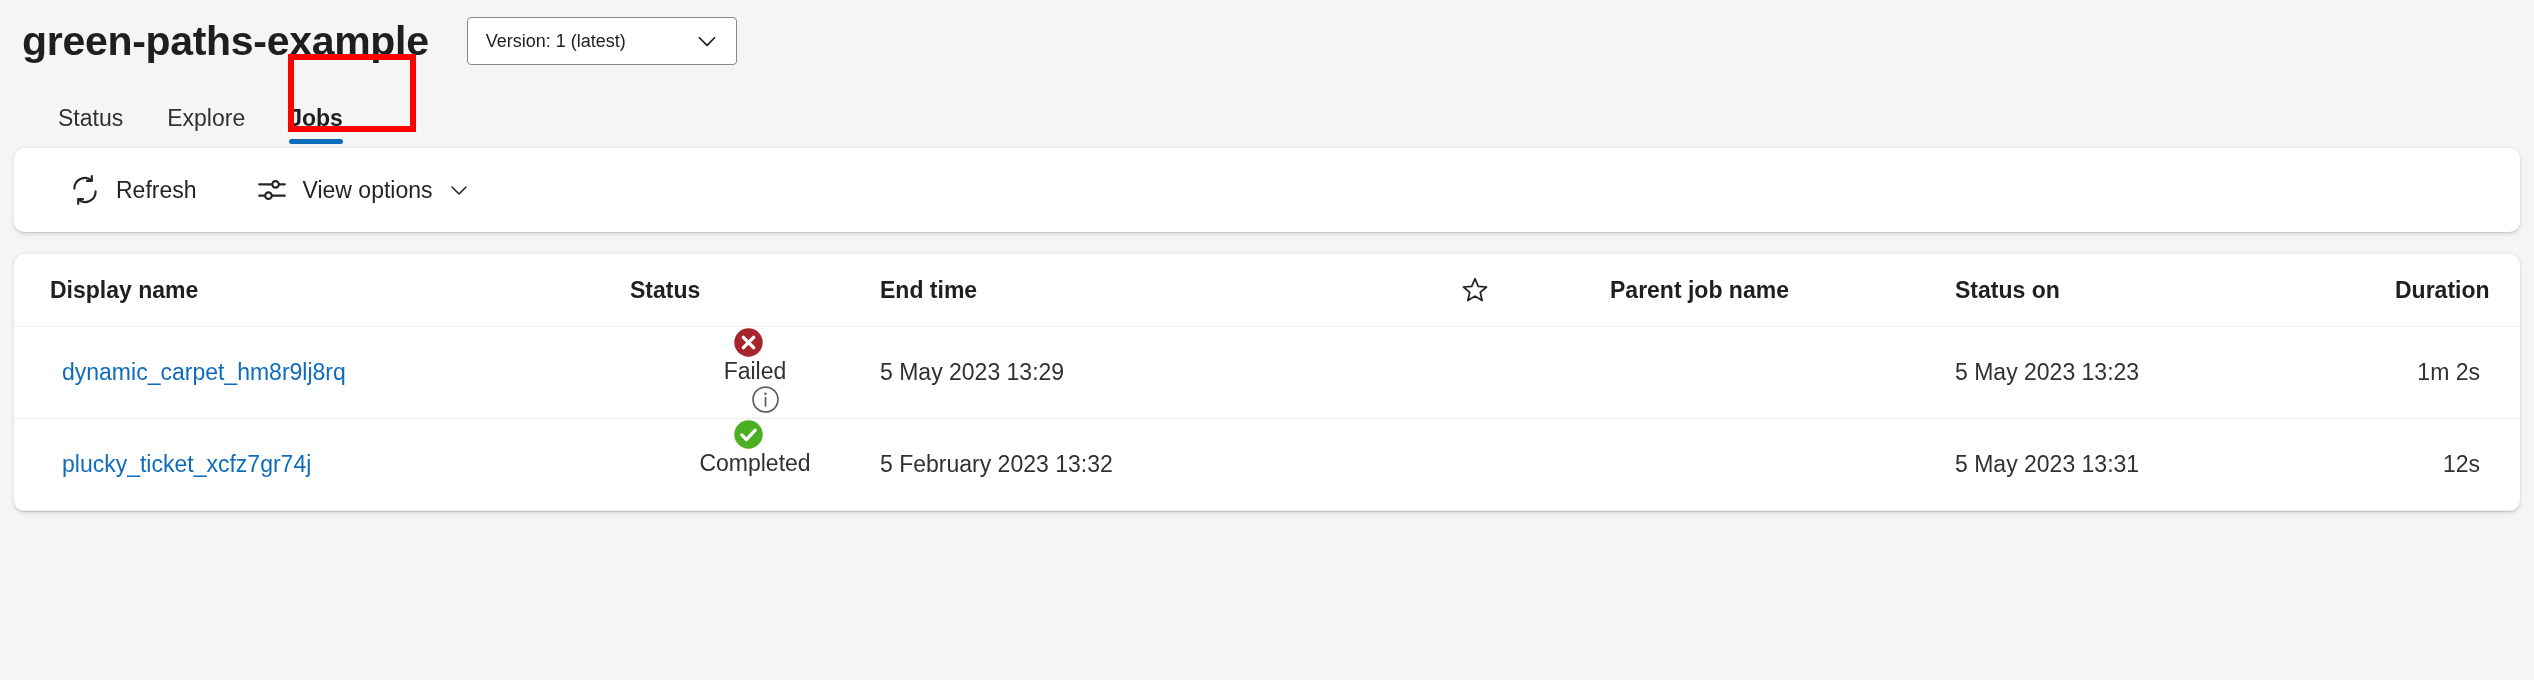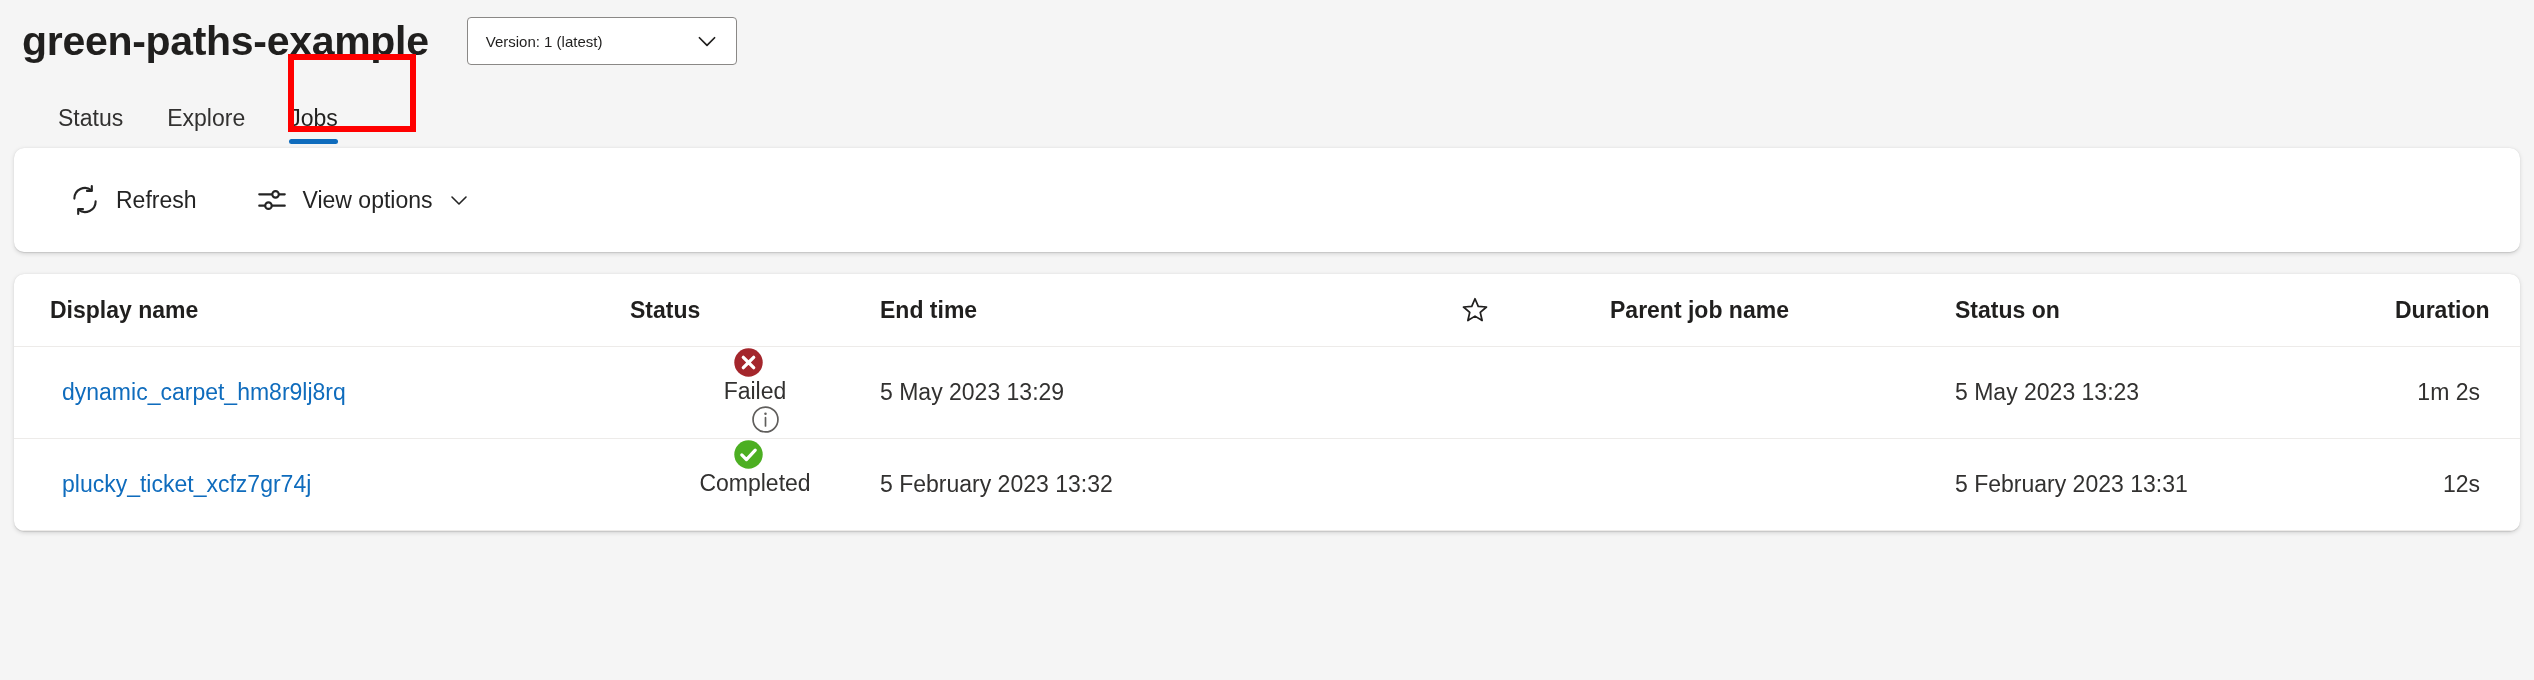--- a/index.html
+++ b/index.html
@@ -44,21 +44,21 @@
     background: #ffffff;
     border: 1px solid #8a8886;
     border-radius: 4px;
     height: 48px;
     min-width: 270px;
     padding: 0 16px 0 18px;
     box-sizing: border-box;
     cursor: pointer;
   }
   .version-select-label {
-    font-size: 15px;
+    font-size: 18px;
     color: #201f1e;
     white-space: nowrap;
   }
   .chev {
     display: inline-block;
     width: 26px;
     height: 26px;
     margin-left: 22px;
     flex: 0 0 auto;
   }
@@ -76,21 +76,21 @@
   .tab {
     position: relative;
     padding: 0 22px 14px 22px;
     font-size: 23px;
     color: #323130;
     cursor: pointer;
     white-space: nowrap;
     line-height: 1;
   }
   .tab.active {
-    font-weight: 400;
+    font-weight: 700;
     color: #201f1e;
   }
   .tab.active .tab-underline {
     position: absolute;
     left: 22px;
     right: 22px;
     bottom: 0;
     height: 5px;
     background: #0f6cbd;
     border-radius: 3px;
@@ -107,21 +107,21 @@
   }
 
   
   .card {
     background: #ffffff;
     border-radius: 10px;
     box-shadow: 0 1.5px 4px rgba(0,0,0,0.13), 0 0.4px 1px rgba(0,0,0,0.10);
     margin: 0 14px;
   }
   .toolbar {
-    height: 104px;
+    height: 84px;
     display: flex;
     align-items: center;
     padding-left: 40px;
     margin-top: 4px;
   }
   .tb-btn {
     display: flex;
     align-items: center;
     height: 56px;
     padding: 0 14px;
@@ -344,21 +344,21 @@
                   <circle cx="12" cy="12" r="11" fill="#4caf22"></circle>
                   <polyline points="6.8,12.3 10.4,15.9 17.2,8.6" fill="none" stroke="#ffffff" stroke-width="2.5" stroke-linecap="round" stroke-linejoin="round"></polyline>
                 </svg>
               </span>
               <span class="status-text">Completed</span>
             </div>
           </td>
           <td class="c-end">5 February 2023 13:32</td>
           <td class="c-star"></td>
           <td class="c-parent"></td>
-          <td class="c-created">5 February 2023 13:31</td>
+          <td class="c-created">5 May 2023 13:31</td>
           <td class="c-dur">12s</td>
         </tr>
 
 
       </tbody>
     </table>
   </div>
 
 </div>
 

